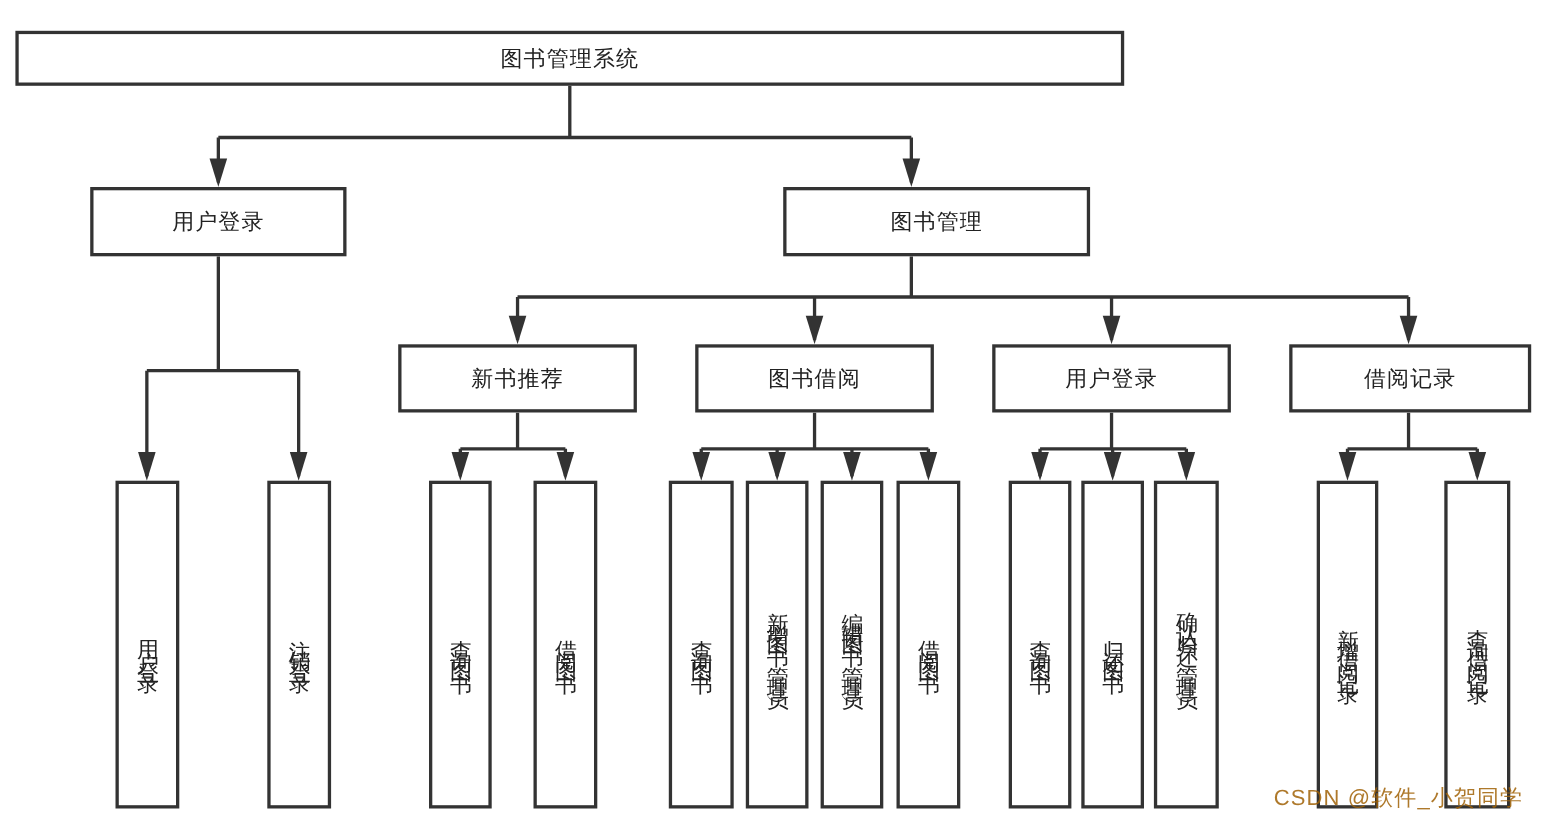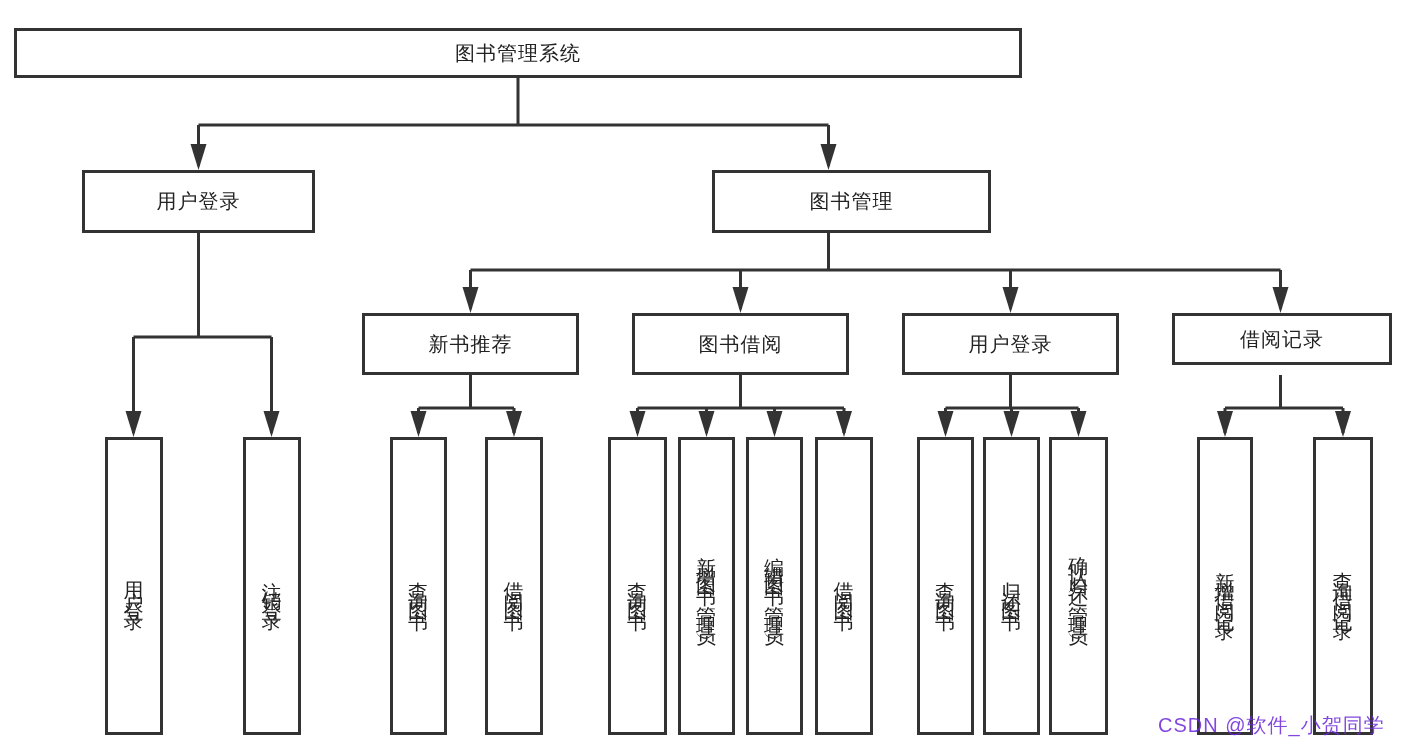--- a/index.html
+++ b/index.html
@@ -40,21 +40,21 @@
     letter-spacing: 10px;
     line-height: 1;
     white-space: normal;
   }
   .watermark {
     position: absolute;
     left: 1158px;
     top: 712px;
     z-index: 6;
     font-size: 20px;
-    color: #6d28d9;
+    color: #a16207;
     opacity: 0.85;
     letter-spacing: 1px;
     white-space: nowrap;
   }
 </style>
 </head>
 <body>
 
 <div class="canvas">
 
@@ -116,21 +116,21 @@
 
   <div class="box" style="left:632px;top:313px;width:217px;height:62px">
     <span class="label">图书借阅</span>
   </div>
   <div class="box" style="left:362px;top:313px;width:217px;height:62px">
     <span class="label">新书推荐</span>
   </div>
   <div class="box" style="left:902px;top:313px;width:217px;height:62px">
     <span class="label">用户登录</span>
   </div>
-  <div class="box" style="left:1172px;top:313px;width:220px;height:52px">
+  <div class="box" style="left:1172px;top:313px;width:220px;height:62px">
     <span class="label">借阅记录</span>
   </div>
 
   <div class="box leaf" style="left:105px;top:437px;width:58px;height:298px">
     <span class="label">用户登录</span>
   </div>
   <div class="box leaf" style="left:243px;top:437px;width:58px;height:298px">
     <span class="label">注销登录</span>
   </div>
 

